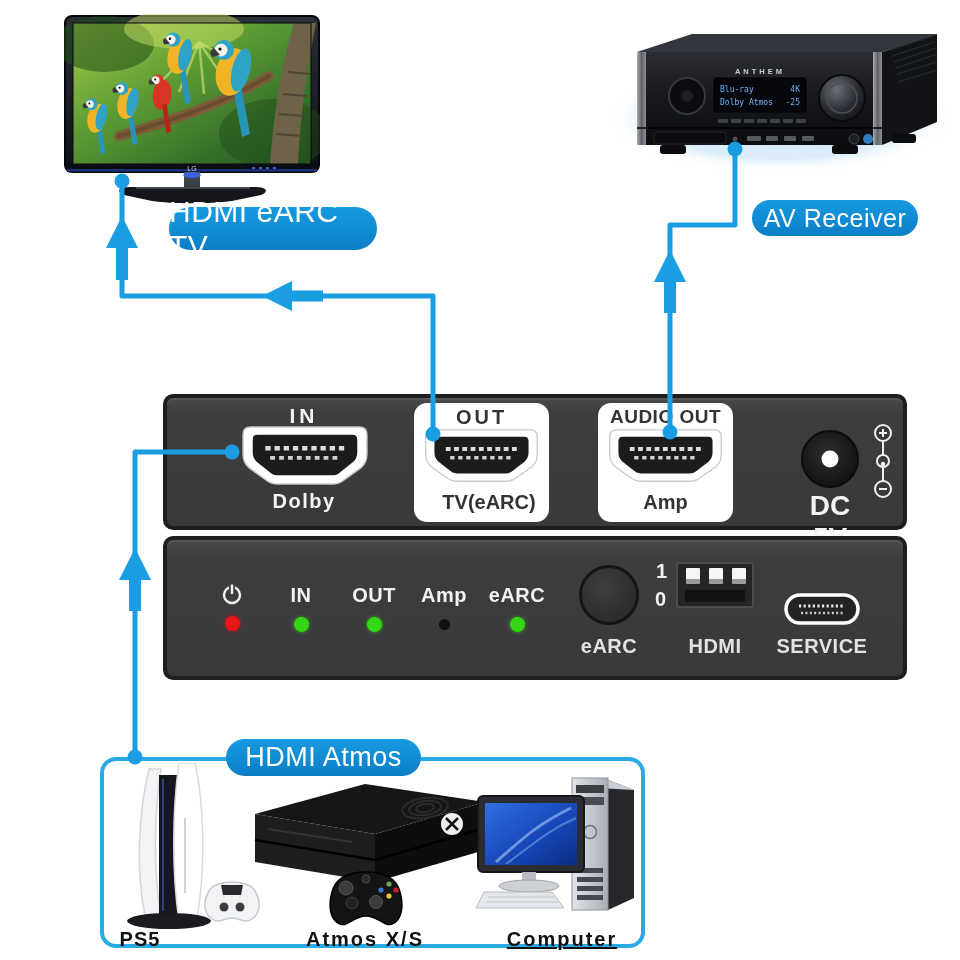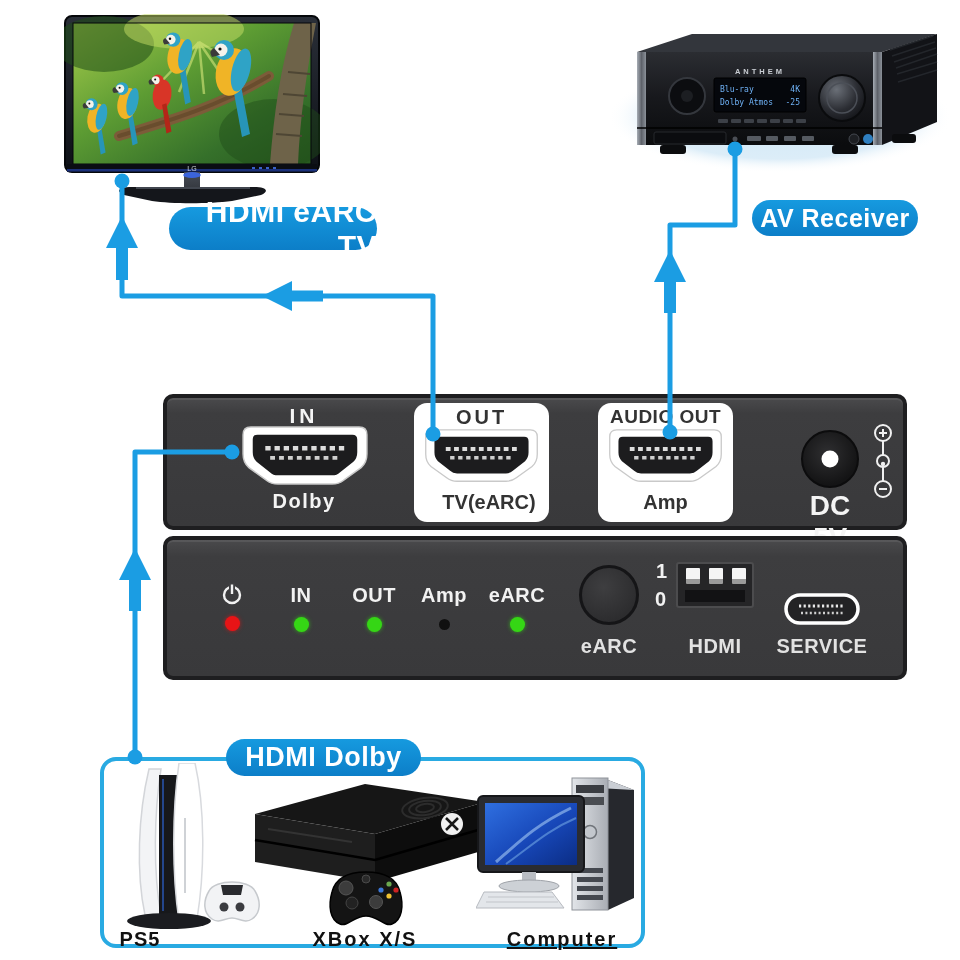--- a/index.html
+++ b/index.html
@@ -2,21 +2,21 @@
 <html><head>
 <meta charset="utf-8">
 <style>
   * { margin:0; padding:0; box-sizing:border-box; }
   html,body { width:960px; height:960px; background:#ffffff; overflow:hidden;
               font-family:"Liberation Sans", sans-serif; position:relative; }
   .abs { position:absolute; }
 
   
   .pill { position:absolute; background:linear-gradient(180deg,#169adf,#0c7ec8);
-          color:#fff; font-weight:bold; text-align:right; border-radius:999px;
+          color:#fff; font-weight:normal; text-align:left; border-radius:999px;
           display:flex; align-items:center; justify-content:center; z-index:7;
           letter-spacing:.5px; }
   .pill-tv      { left:169px; top:207px; width:208px; height:43px; font-size:30px; }
   .pill-av      { left:752px; top:200px; width:166px; height:36px; font-size:25px; }
   .pill-src     { left:226px; top:739px; width:195px; height:37px; font-size:27px; }
 
   
   #wires { position:absolute; left:0; top:0; z-index:5; pointer-events:none; }
 
   
@@ -270,21 +270,21 @@
   <circle cx="262" cy="117" r="5" fill="#1d1f23" stroke="#44484f"></circle>
   <circle cx="276" cy="117" r="5" fill="#2f7fc0"></circle>
 
   <rect x="68" y="123" width="26" height="9" rx="3" fill="#0b0c0e"></rect>
   <rect x="240" y="123" width="26" height="9" rx="3" fill="#0b0c0e"></rect>
   <rect x="300" y="112" width="24" height="9" rx="3" fill="#0b0c0e"></rect>
 </svg>
 
 <div class="pill pill-tv">HDMI eARC TV</div>
 <div class="pill pill-av">AV Receiver</div>
-<div class="pill pill-src">HDMI Dolby</div>
+<div class="pill pill-src">HDMI Atmos</div>
 
 <div class="panel panel-rear">
 
   <div class="dev-label" style="left:72px; top:6px; width:130px; font-size:21px; letter-spacing:4px;">IN</div>
   <svg class="abs" style="left:74px; top:28px;" width="128" height="60">
       <use href="#hdmi-port"></use>
     </svg>
   <div class="dev-label" style="left:72px; top:92px; width:130px; font-size:20px; letter-spacing:1.5px;">Dolby</div>
 
   <div class="white-block" style="left:247px;">
@@ -450,21 +450,21 @@
     <ellipse cx="53" cy="116" rx="30" ry="6" fill="#cdd1d6" stroke="#9ea2a8"></ellipse>
   </g>
   <polygon points="8,122 76,122 88,138 0,138" fill="#e3e6ea" stroke="#b7bac0"></polygon>
   <g stroke="#c2c5ca" stroke-width="1">
       <line x1="12" y1="127" x2="78" y2="127"></line>
       <line x1="10" y1="132" x2="82" y2="132"></line>
     </g>
 </svg>
 
 <div class="src-label" style="left:95px;  top:928px; width:90px;  letter-spacing:1px;">PS5</div>
-<div class="src-label" style="left:290px; top:928px; width:150px;">XBox X/S</div>
+<div class="src-label" style="left:290px; top:928px; width:150px;">Atmos X/S</div>
 <div class="src-label" style="left:488px; top:928px; width:148px;text-decoration:underline;">Computer</div>
 
 <svg id="wires" width="960" height="960" viewBox="0 0 960 960">
   <g stroke="#1b9de3" stroke-width="5" fill="none" stroke-linecap="round" stroke-linejoin="round">
     <polyline points="433,434 433,296 122,296 122,181"></polyline>
     <polyline points="670,432 670,225 735,225 735,149"></polyline>
     <polyline points="232,452 135,452 135,757"></polyline>
   </g>
   <g fill="#1b9de3">
     <path d="M122,216 L138,248 H128 V280 H116 V248 H106 Z"></path>

